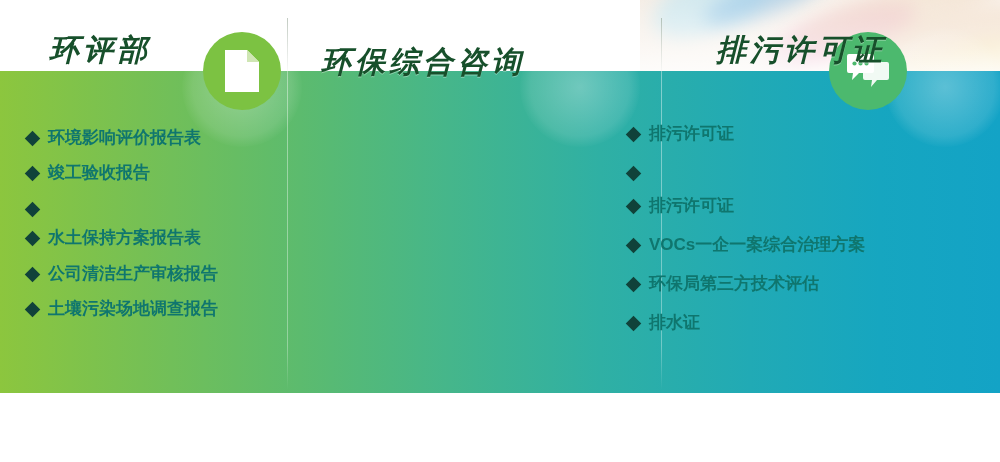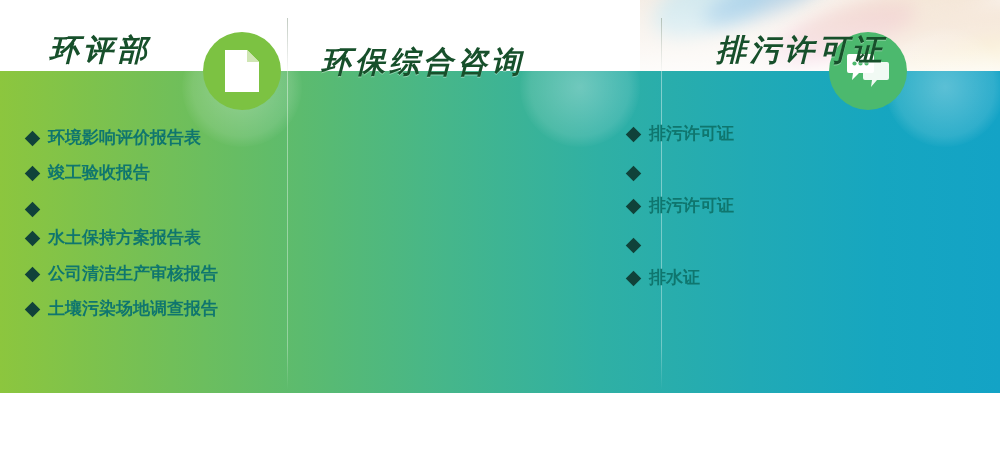--- a/index.html
+++ b/index.html
@@ -287,20 +287,25 @@
       </li>
       <li>
         <span class="bullet"></span>
       </li>
       <li>
         <span class="bullet"></span>
         <span class="li-text">排污许可证</span>
       </li>
       <li>
         <span class="bullet"></span>
+        <span class="li-text">VOCs一企一案综合治理方案</span>
+      </li>
+      <li>
+        <span class="bullet"></span>
+        <span class="li-text">环保局第三方技术评估</span>
       </li>
       <li>
         <span class="bullet"></span>
         <span class="li-text">排水证</span>
       </li>
     </ul>
   </div>
 
   <div class="col col-3">
     <div class="col-title t3">排污许可证</div>

